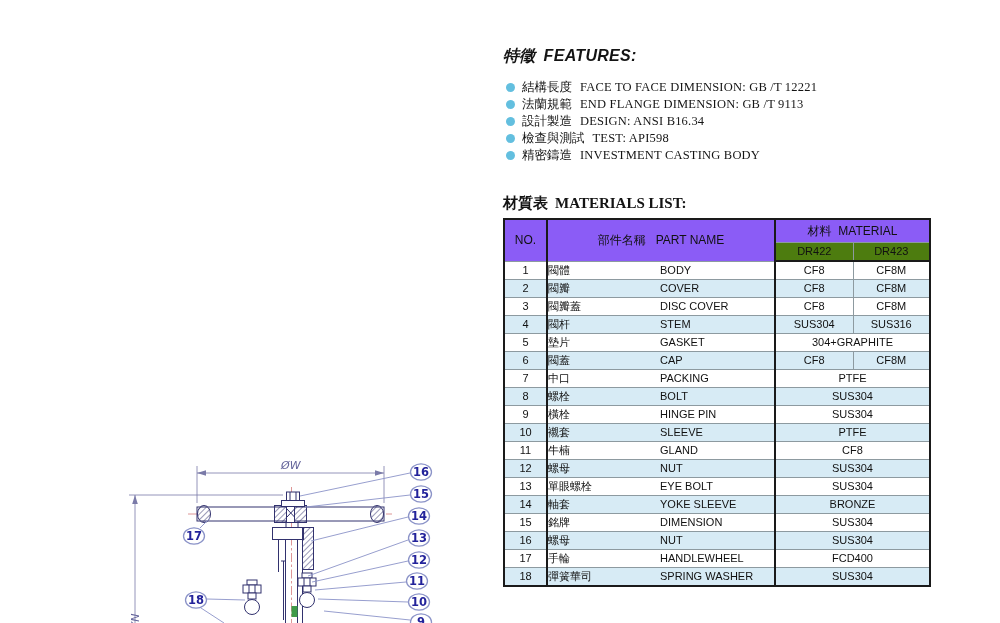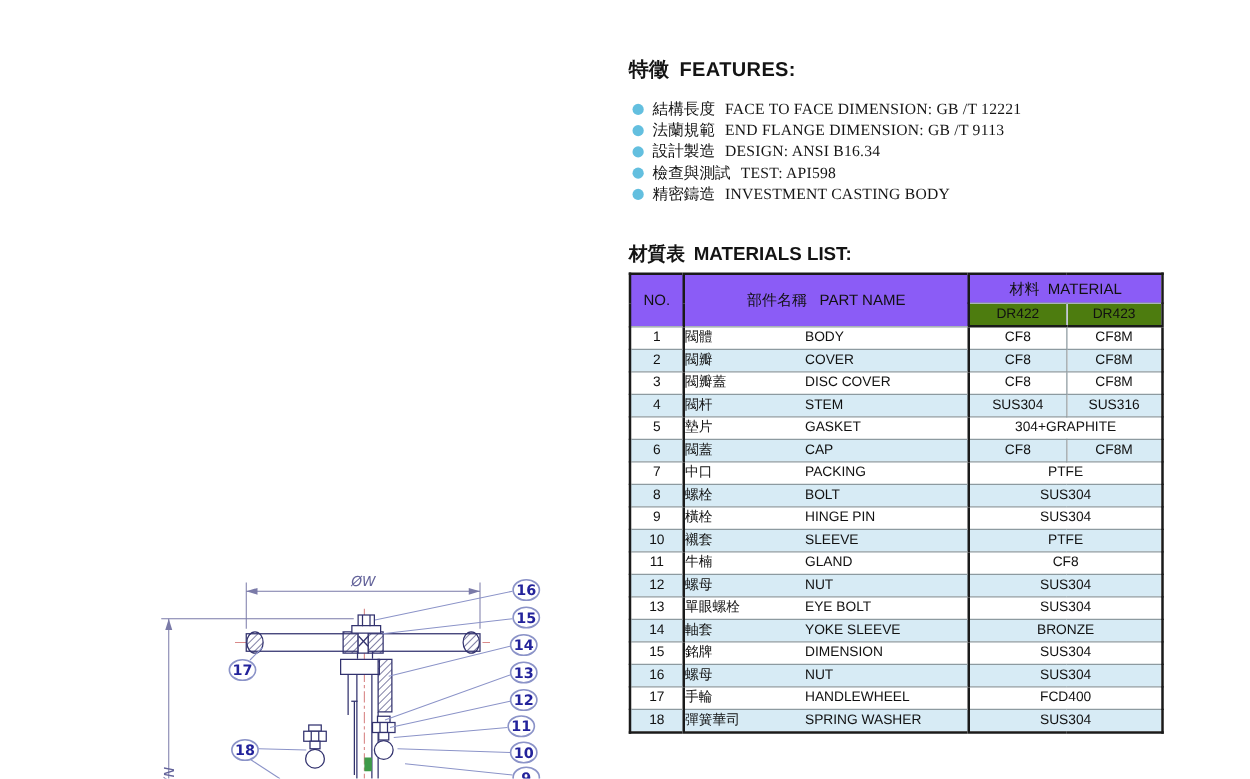--- a/index.html
+++ b/index.html
@@ -5,47 +5,47 @@
   html,body{margin:0;padding:0;}
   body{
     width:1000px;height:623px;position:relative;overflow:hidden;
     background:#ffffff;
     font-family:"Liberation Sans","DejaVu Sans",sans-serif;
     color:#161616;
   }
   
   .features{position:absolute;left:503px;top:46px;}
   .features h1{
-    margin:0 0 12px 0;font-size:16px;font-weight:bold;letter-spacing:.3px;color:#141414;
+    margin:0 0 12px 0;font-size:16px;font-weight:bold;letter-spacing:.3px;color:#141414;font-style:italic;
   }
   .features h1 .en{margin-left:8px;}
   .feat{display:flex;align-items:center;height:17px;font-size:12.5px;color:#141414;font-family:Liberation Serif, serif;}
   .dot{width:9px;height:9px;border-radius:50%;background:#63bfdf;margin:0 7px 0 3px;flex:0 0 auto;}
   .fcn{margin-right:8px;white-space:nowrap;}
   .fen{white-space:nowrap;letter-spacing:.2px;}
   
   .materials-title{position:absolute;left:503px;top:194px;margin:0;font-size:15px;font-weight:bold;color:#141414;}
-  .materials-title .en{margin-left:7px;}
+  .materials-title .en{margin-left:7px;font-family:Liberation Serif, serif;}
   table.mat{
     position:absolute;left:503px;top:218px;width:426px;
     border-collapse:collapse;table-layout:fixed;
     font-size:11px;color:#111;
     border:2px solid #1a1a1a;
   }
   table.mat th,table.mat td{
     border:1px solid #8d9aa0;padding:0;font-weight:normal;
     height:17px;line-height:17px;overflow:hidden;white-space:nowrap;
   }
   table.mat .hd{background:#8b5cf6;font-size:12px;}
   table.mat .sub th{background:#4d7c0f;font-size:11px;border-bottom:2px solid #1a1a1a;}
   table.mat .hd th{height:22px;line-height:22px;}
   .bR{border-right:2px solid #1a1a1a !important;}
   td.c,th.c{text-align:center;}
   td.pn{text-align:left;padding-left:13px;}
-  td.pn .cn{display:inline-block;width:96px;}
+  td.pn .cn{display:inline-block;width:112px;}
   tbody tr:nth-child(even){background:#d7ebf5;}
   
   svg.draw{position:absolute;left:0;top:0;}
   .ldr{stroke:#8b93c8;stroke-width:.9;fill:none;}
   .bln{fill:#ffffff;stroke:#8b93c8;stroke-width:1.3;}
   .bnum{font-family:"DejaVu Sans",sans-serif;font-size:11.5px;font-weight:bold;fill:#23239b;text-anchor:middle;}
   .nav{stroke:#32326e;stroke-width:1;fill:none;}
   .navf{stroke:#32326e;stroke-width:1;fill:#ffffff;}
   .hat{fill:url(#hatch);stroke:#32326e;stroke-width:1;}
   .cl{stroke:#d98a8a;stroke-width:.9;stroke-dasharray:9 2.5 2.5 2.5;fill:none;}

